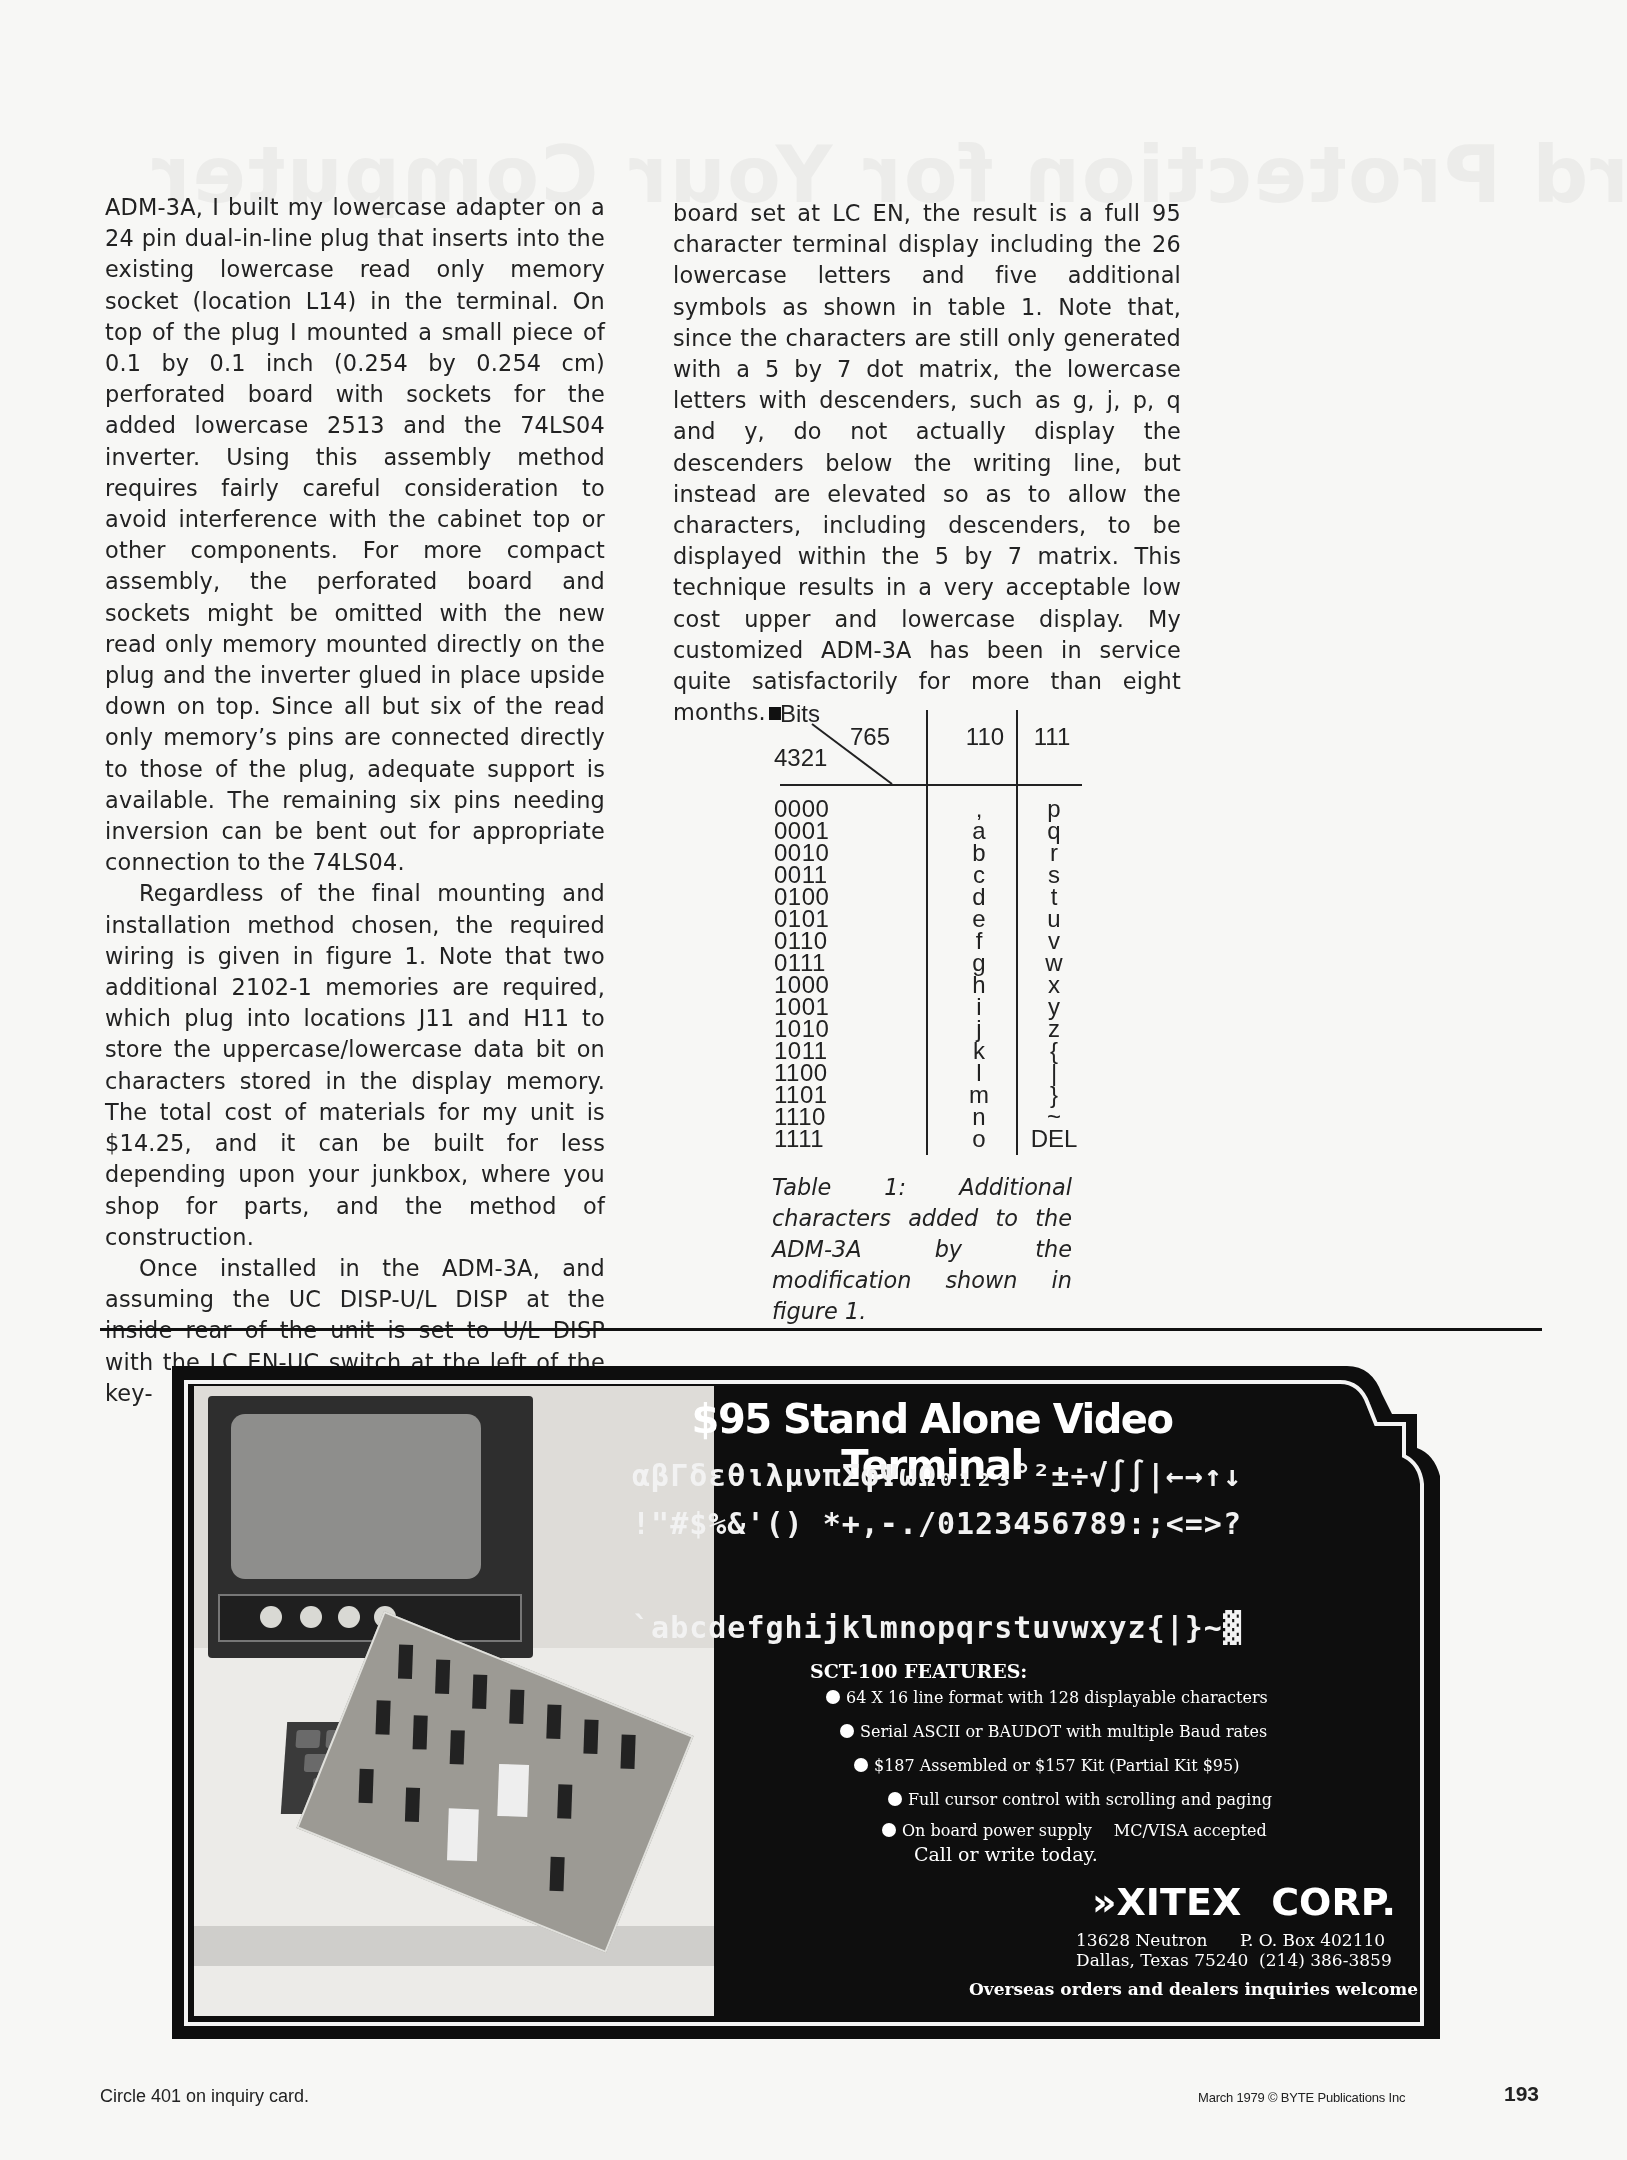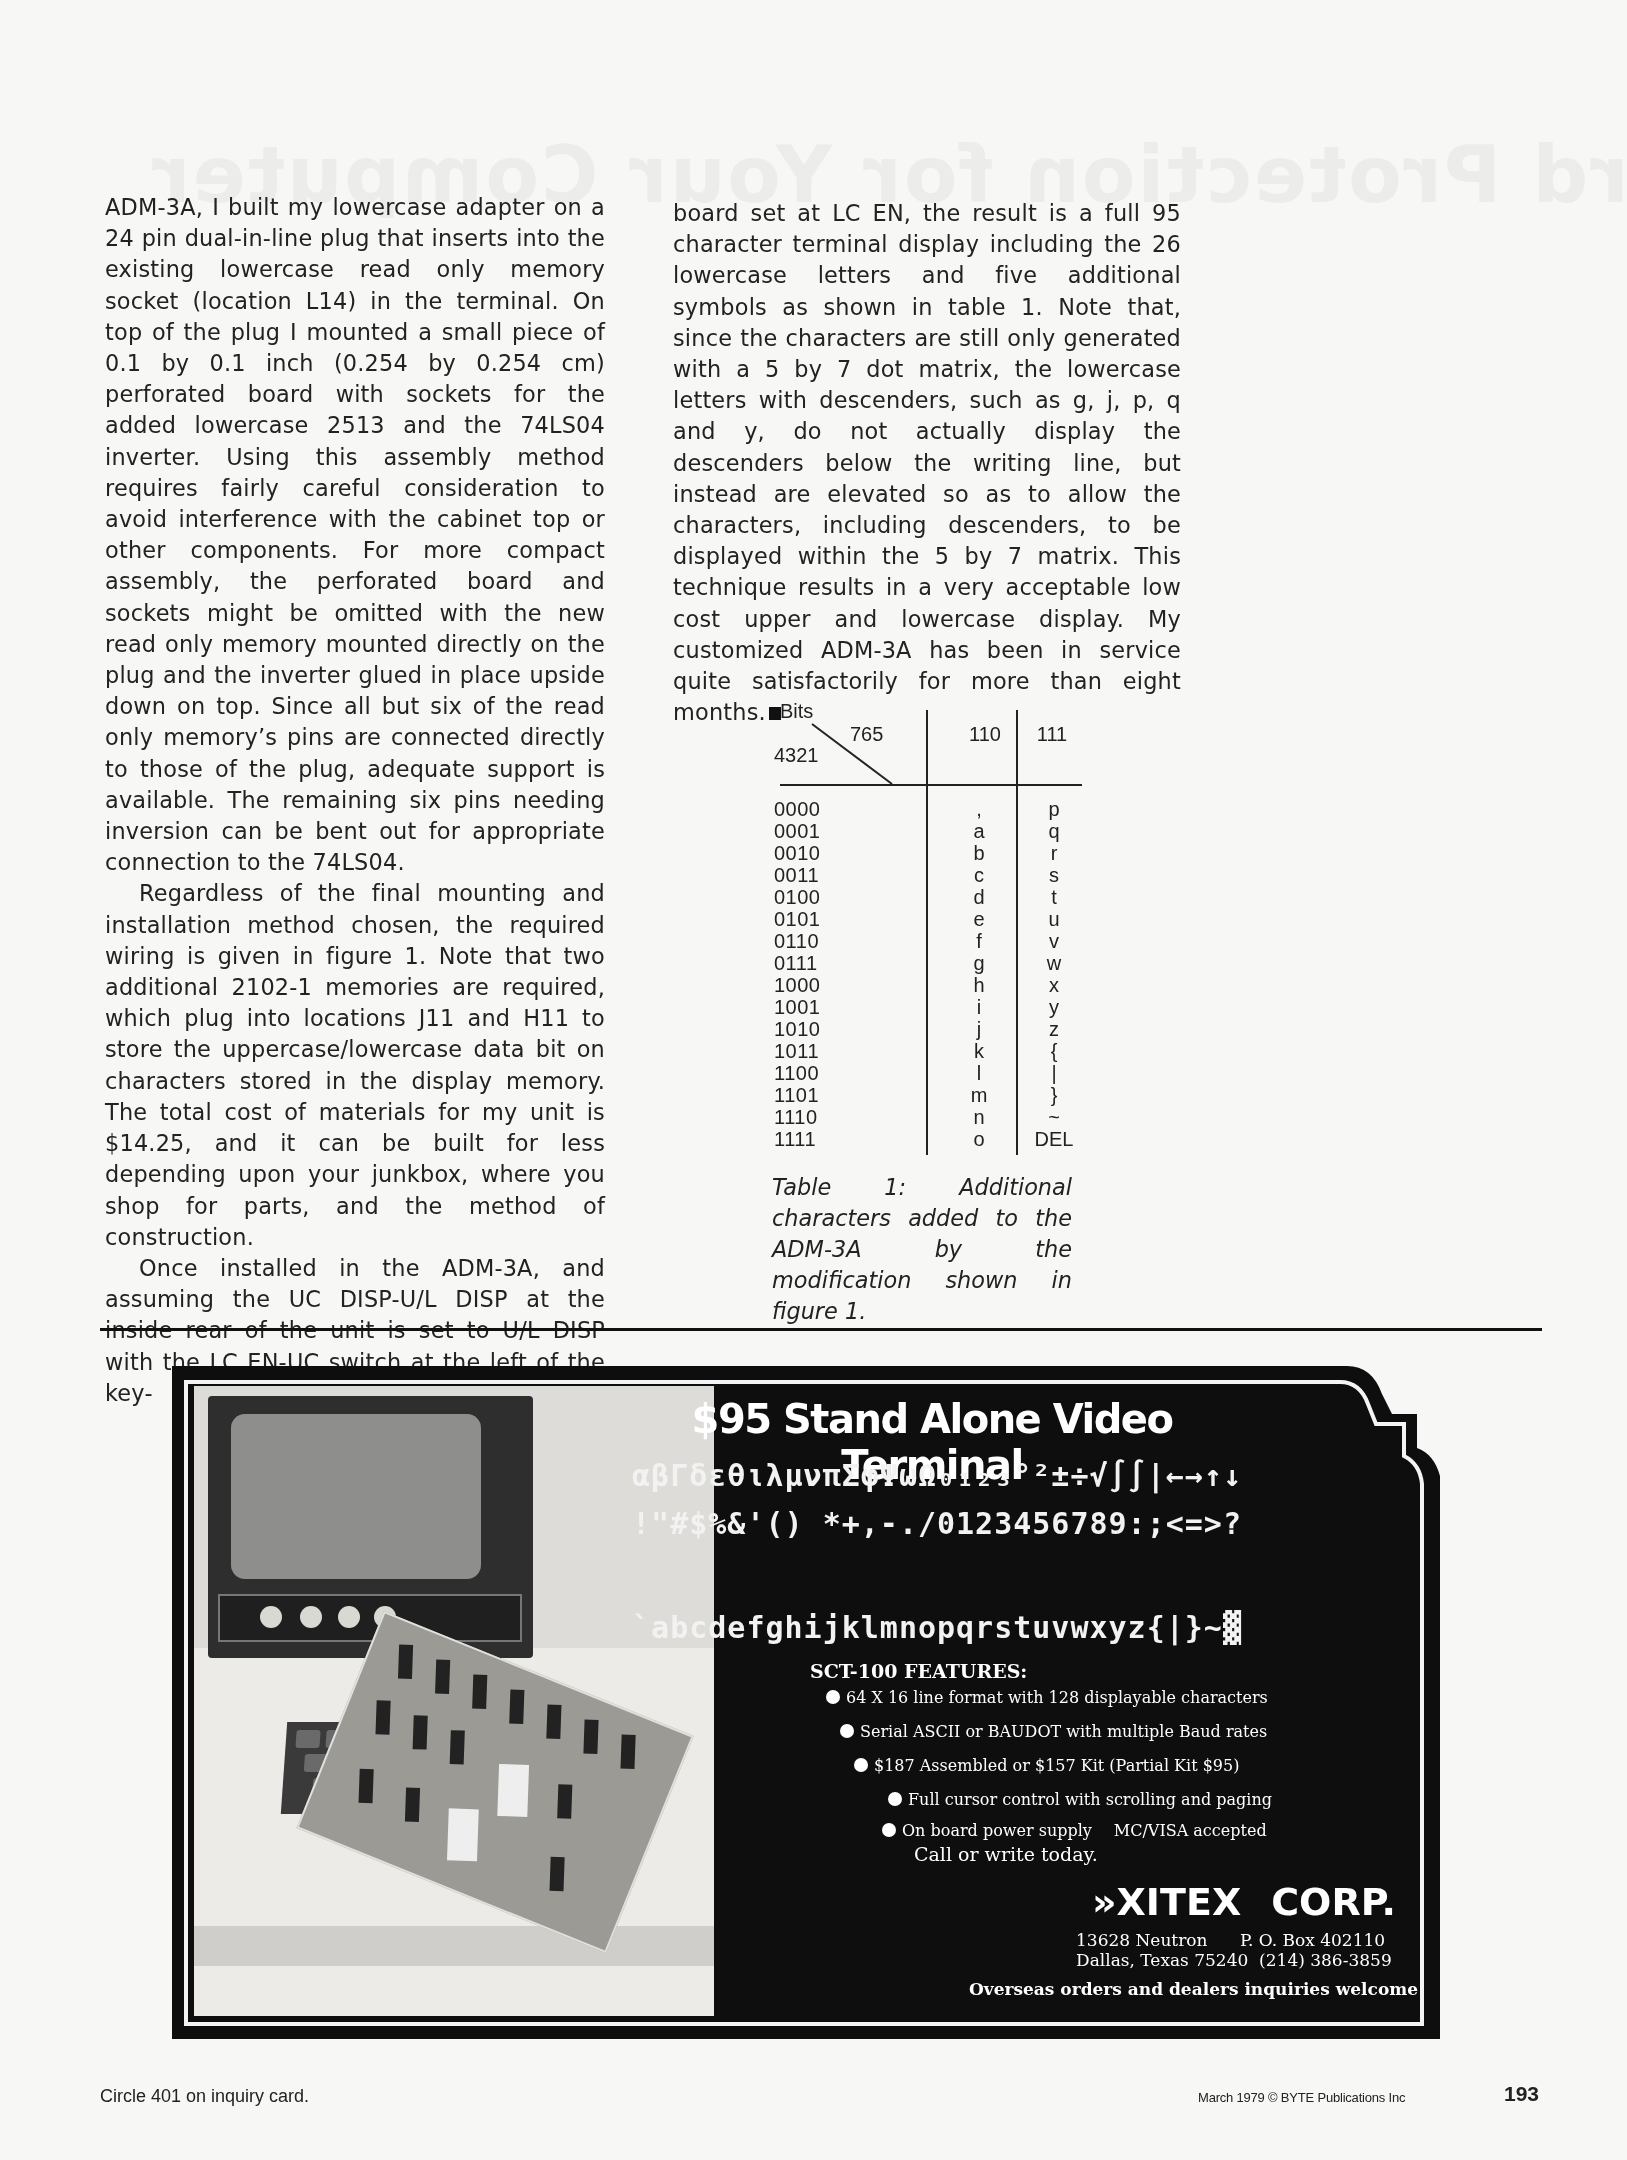--- a/index.html
+++ b/index.html
@@ -15,21 +15,21 @@
     position:absolute; font-size:22.4px; line-height:31.2px; text-align:justify;
     font-family:"DejaVu Sans", sans-serif; color:#222; letter-spacing:0.2px;
   }
   .col p { margin:0; text-align:justify; }
   .col p.indent { text-indent:34px; }
   .col-left { left:105px; top:192px; width:500px; }
   .col-right { left:673px; top:198px; width:508px; }
   .endmark { display:inline-block; width:12px; height:13px; background:#111; margin-left:3px; vertical-align:baseline; }
 
   
-  .tbl { position:absolute; left:772px; top:700px; width:310px; height:450px; font-family:"Liberation Sans", sans-serif; font-size:20px; color:#222; }
+  .tbl { position:absolute; left:772px; top:700px; width:310px; height:450px; font-family:"Liberation Sans", sans-serif; font-size:24px; color:#222; }
   .tbl .hdr-bits { position:absolute; left:8px; top:0px; }
   .tbl .hdr-765 { position:absolute; left:78px; top:23px; }
   .tbl .hdr-4321 { position:absolute; left:2px; top:44px; }
   .tbl .hdr-110 { position:absolute; left:178px; top:23px; width:70px; text-align:center; }
   .tbl .hdr-111 { position:absolute; left:248px; top:23px; width:64px; text-align:center; }
   .tbl .vline { position:absolute; width:2px; background:#222; top:10px; height:445px; }
   .tbl .hline { position:absolute; left:8px; right:0; top:84px; height:2px; background:#222; }
   .tbl svg.diag { position:absolute; left:0; top:0; }
   .tbl .rows { position:absolute; left:2px; top:98px; right:0; }
   .tbl .row { position:relative; height:22px; line-height:22px; }

